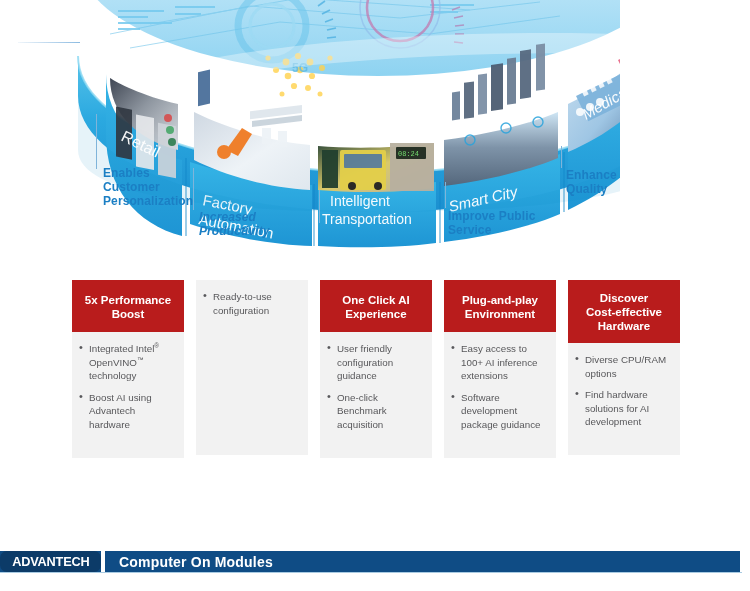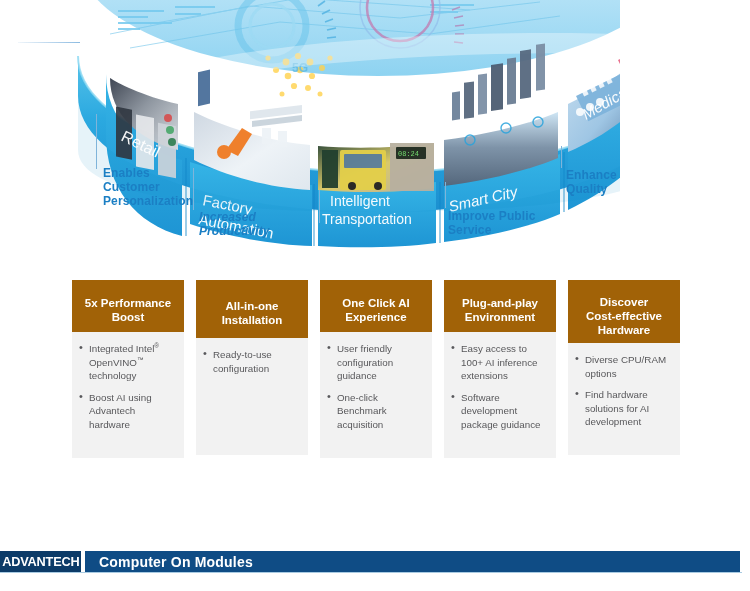--- a/index.html
+++ b/index.html
@@ -44,27 +44,27 @@
   #cards{
     position:absolute;left:72px;top:280px;width:608px;height:175px;
     display:flex;gap:12px;
   }
   .card{
     width:112px;
     display:flex;flex-direction:column;
     background:#f2f2f2;
   }
   .card-head{
-    background:#a16207;
+    background:#b91c1c;
     color:#ffffff;
     font-weight:bold;
     font-size:11.5px;
     line-height:14px;
     text-align:center;
-    padding:19px 6px 11px 6px;
+    padding:12px 6px 11px 6px;
     white-space:pre-line;
     box-sizing:border-box;
     min-height:52px;
     display:flex;align-items:center;justify-content:center;
   }
   .card.tall .card-head{min-height:60px;}
   .card-body{
     flex:1;
     background:#f2f2f2;
     padding:10px 8px 10px 6px;
@@ -89,23 +89,23 @@
   sup.mk{font-size:6.5px;vertical-align:super;line-height:0;}
 
   
   #footer{
     position:absolute;left:0;top:551px;width:740px;height:21px;
     display:flex;align-items:stretch;
     background:#0f4c85;
     border-bottom:1px solid #7ab0d4;
   }
   .logo-box{
-    width:81px;
+    width:101px;
     background:#0c3b68;
-    display:flex;align-items:center;justify-content:center;
+    display:flex;align-items:center;justify-content:center;border-radius:7px;
   }
   .logo-text{
     color:#ffffff;
     font-weight:bold;
     font-size:12.5px;
     letter-spacing:-0.2px;
     transform:scaleX(1.02);
     font-family:"Liberation Sans", sans-serif;
   }
   .divider-gap{width:4px;background:#ffffff;}
@@ -379,22 +379,20 @@
       <ul class="blist">
         <li><span>Integrated Intel</span><sup class="mk">®</sup><span style="white-space:pre-line">
 OpenVINO</span><sup class="mk">™</sup><span style="white-space:pre-line">
 technology</span></li>
         <li>Boost AI using Advantech hardware</li>
       </ul>
     </div>
   </div>
 
   <div class="card">
-    <div class="card-head">All-in-one
-Installation</div>
     <div class="card-body">
       <ul class="blist">
         <li>Ready-to-use configuration</li>
       </ul>
     </div>
   </div>
 
   <div class="card">
     <div class="card-head">One Click AI
 Experience</div>

